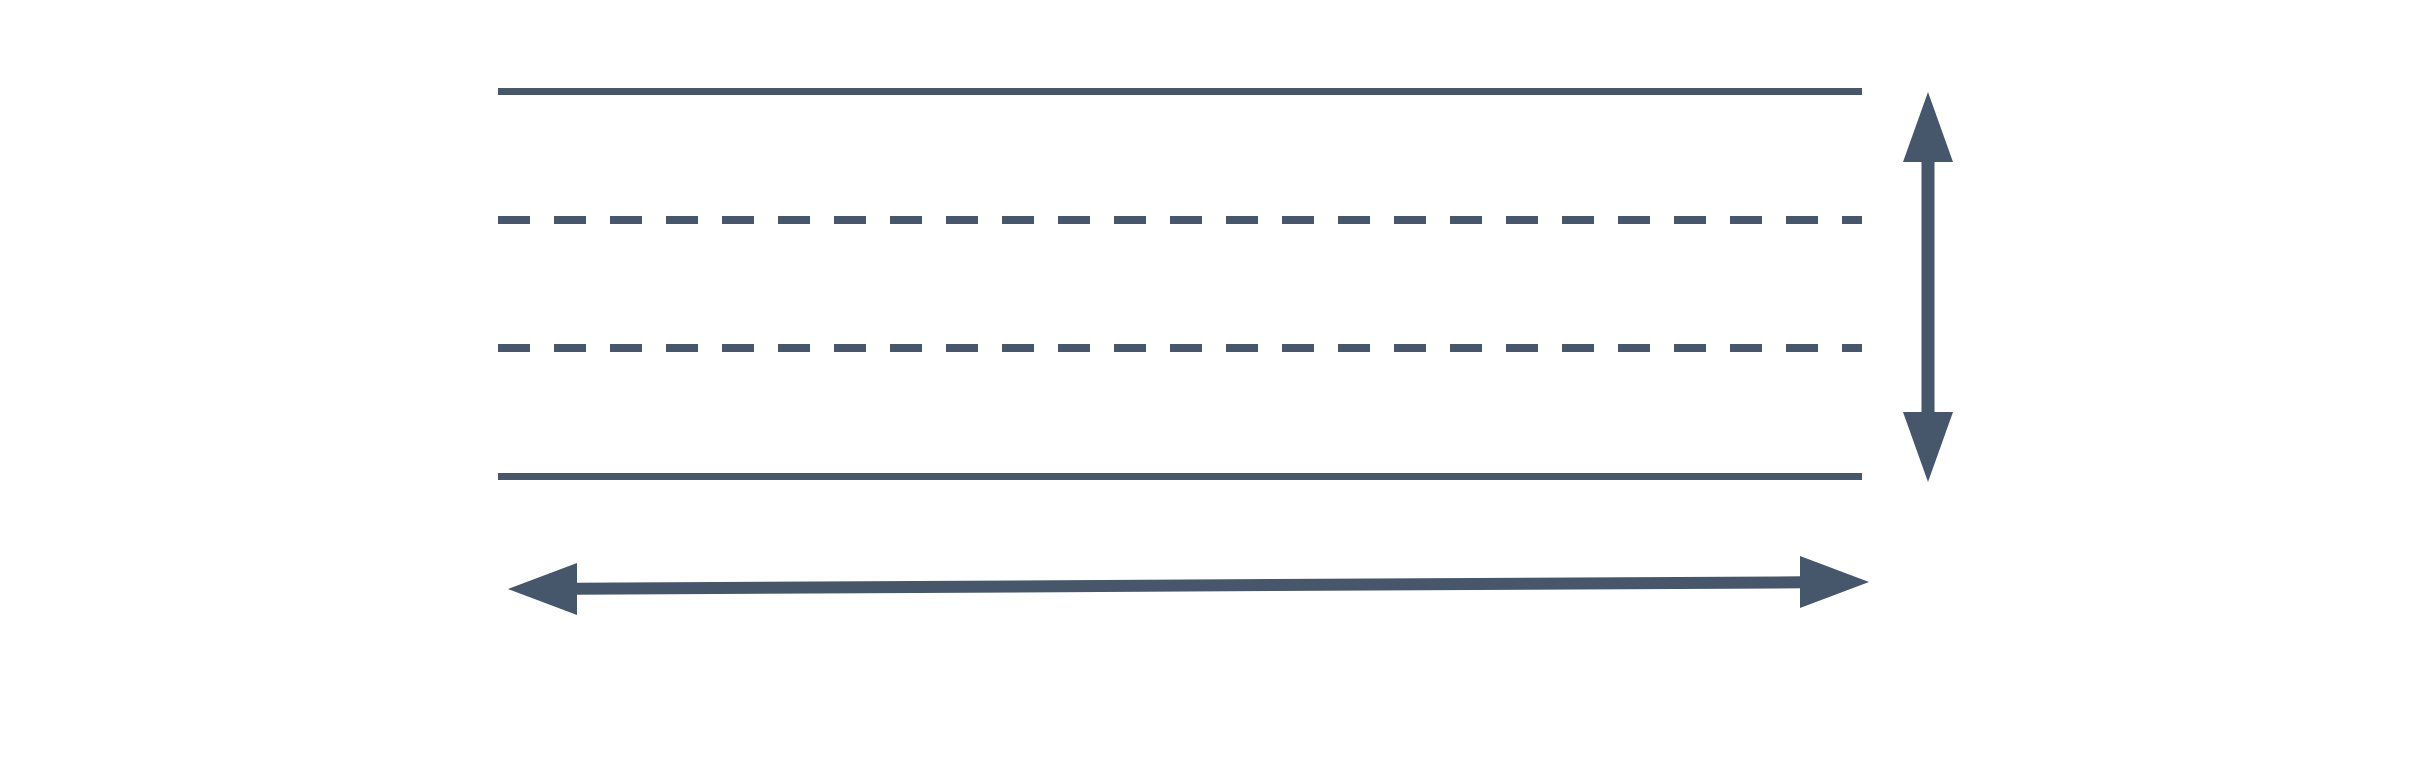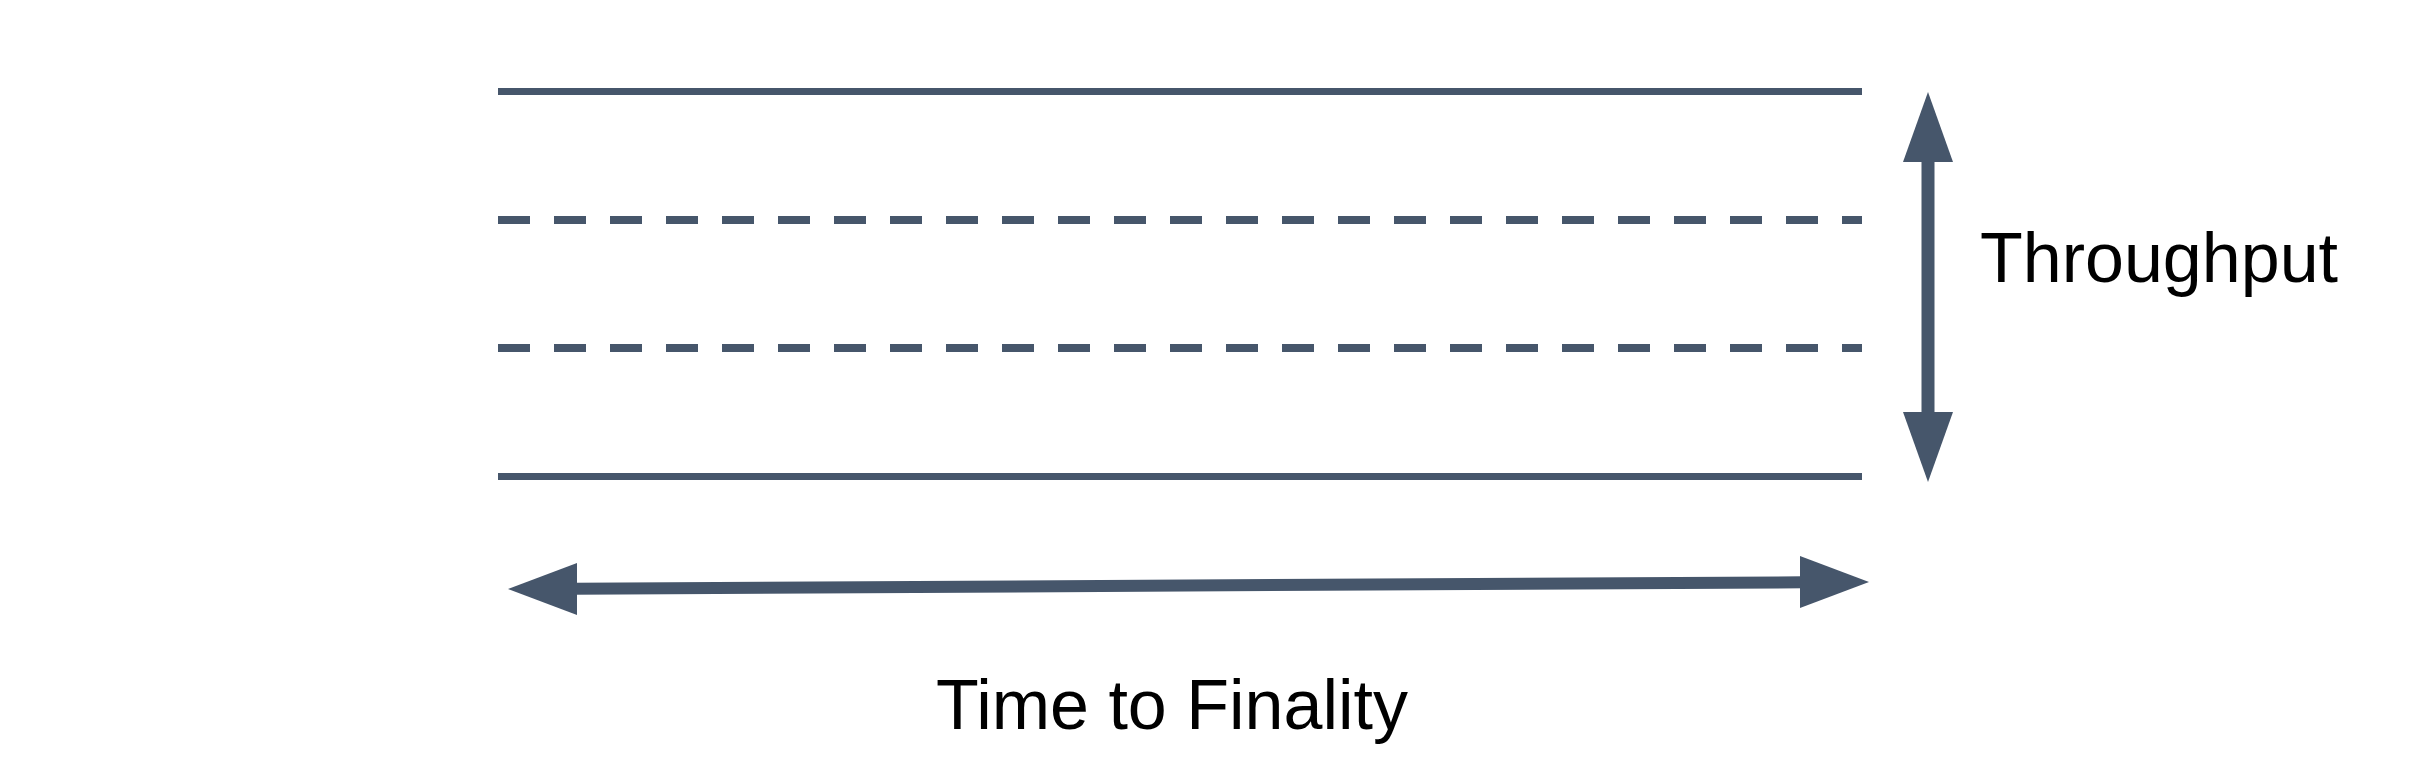--- a/index.html
+++ b/index.html
@@ -84,23 +84,21 @@
   <div class="lane dashed dash1"></div>
   <div class="lane dashed dash2"></div>
   <div class="lane solid bottom"></div>
 
   <svg id="vertical-arrow" class="arrow-svg" viewBox="0 0 56 398" xmlns="http://www.w3.org/2000/svg" aria-hidden="true">
     <line class="stroke-line" x1="28" y1="70" x2="28" y2="328" stroke-width="13"></line>
     <polygon class="stroke-fill" points="28,4 3,74 53,74"></polygon>
     <polygon class="stroke-fill" points="28,394 3,324 53,324"></polygon>
   </svg>
 
-  <div class="label throughput">Throughput</div>
 
   <svg id="horizontal-arrow" class="arrow-svg" viewBox="0 0 1382 84" xmlns="http://www.w3.org/2000/svg" aria-hidden="true">
     <line class="stroke-line" x1="74" y1="40.7" x2="1303" y2="34.3" stroke-width="12"></line>
     <polygon class="stroke-fill" points="8,41 77,15 77,67"></polygon>
     <polygon class="stroke-fill" points="1369,34 1300,8 1300,60"></polygon>
   </svg>
 
-  <div class="label time-to-finality">Time to Finality</div>
 
 </div>
 
 </body></html>

